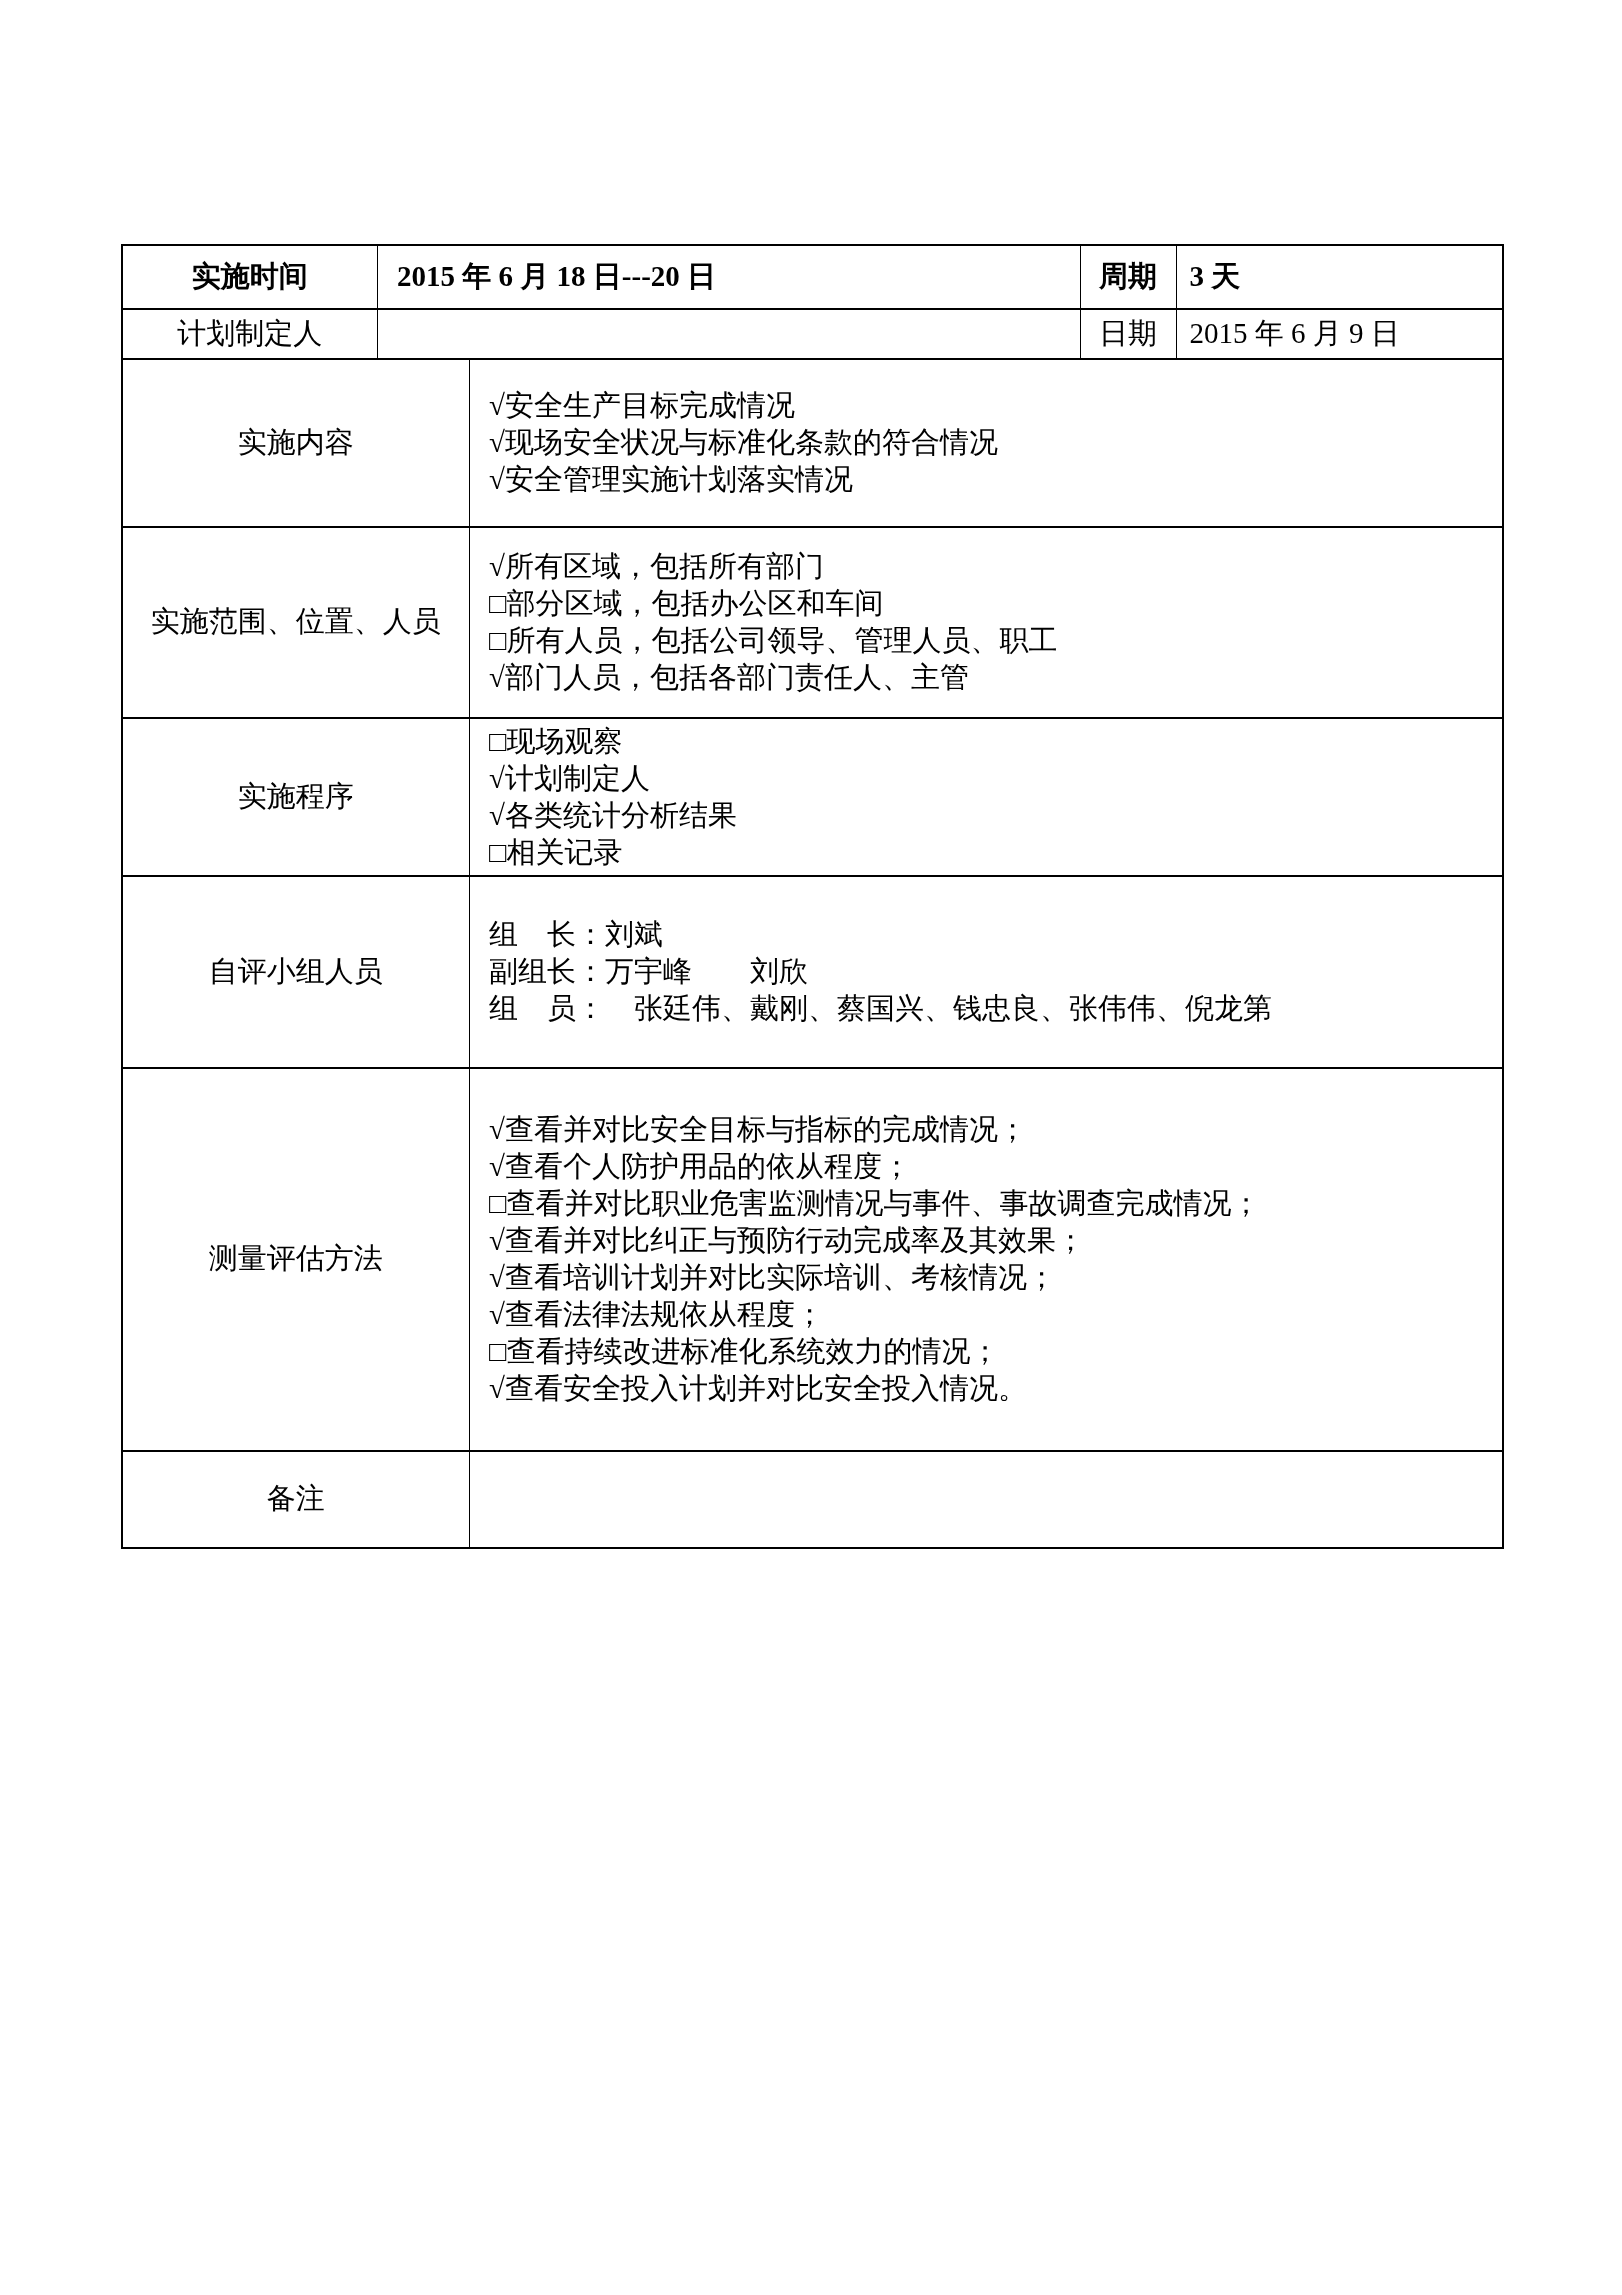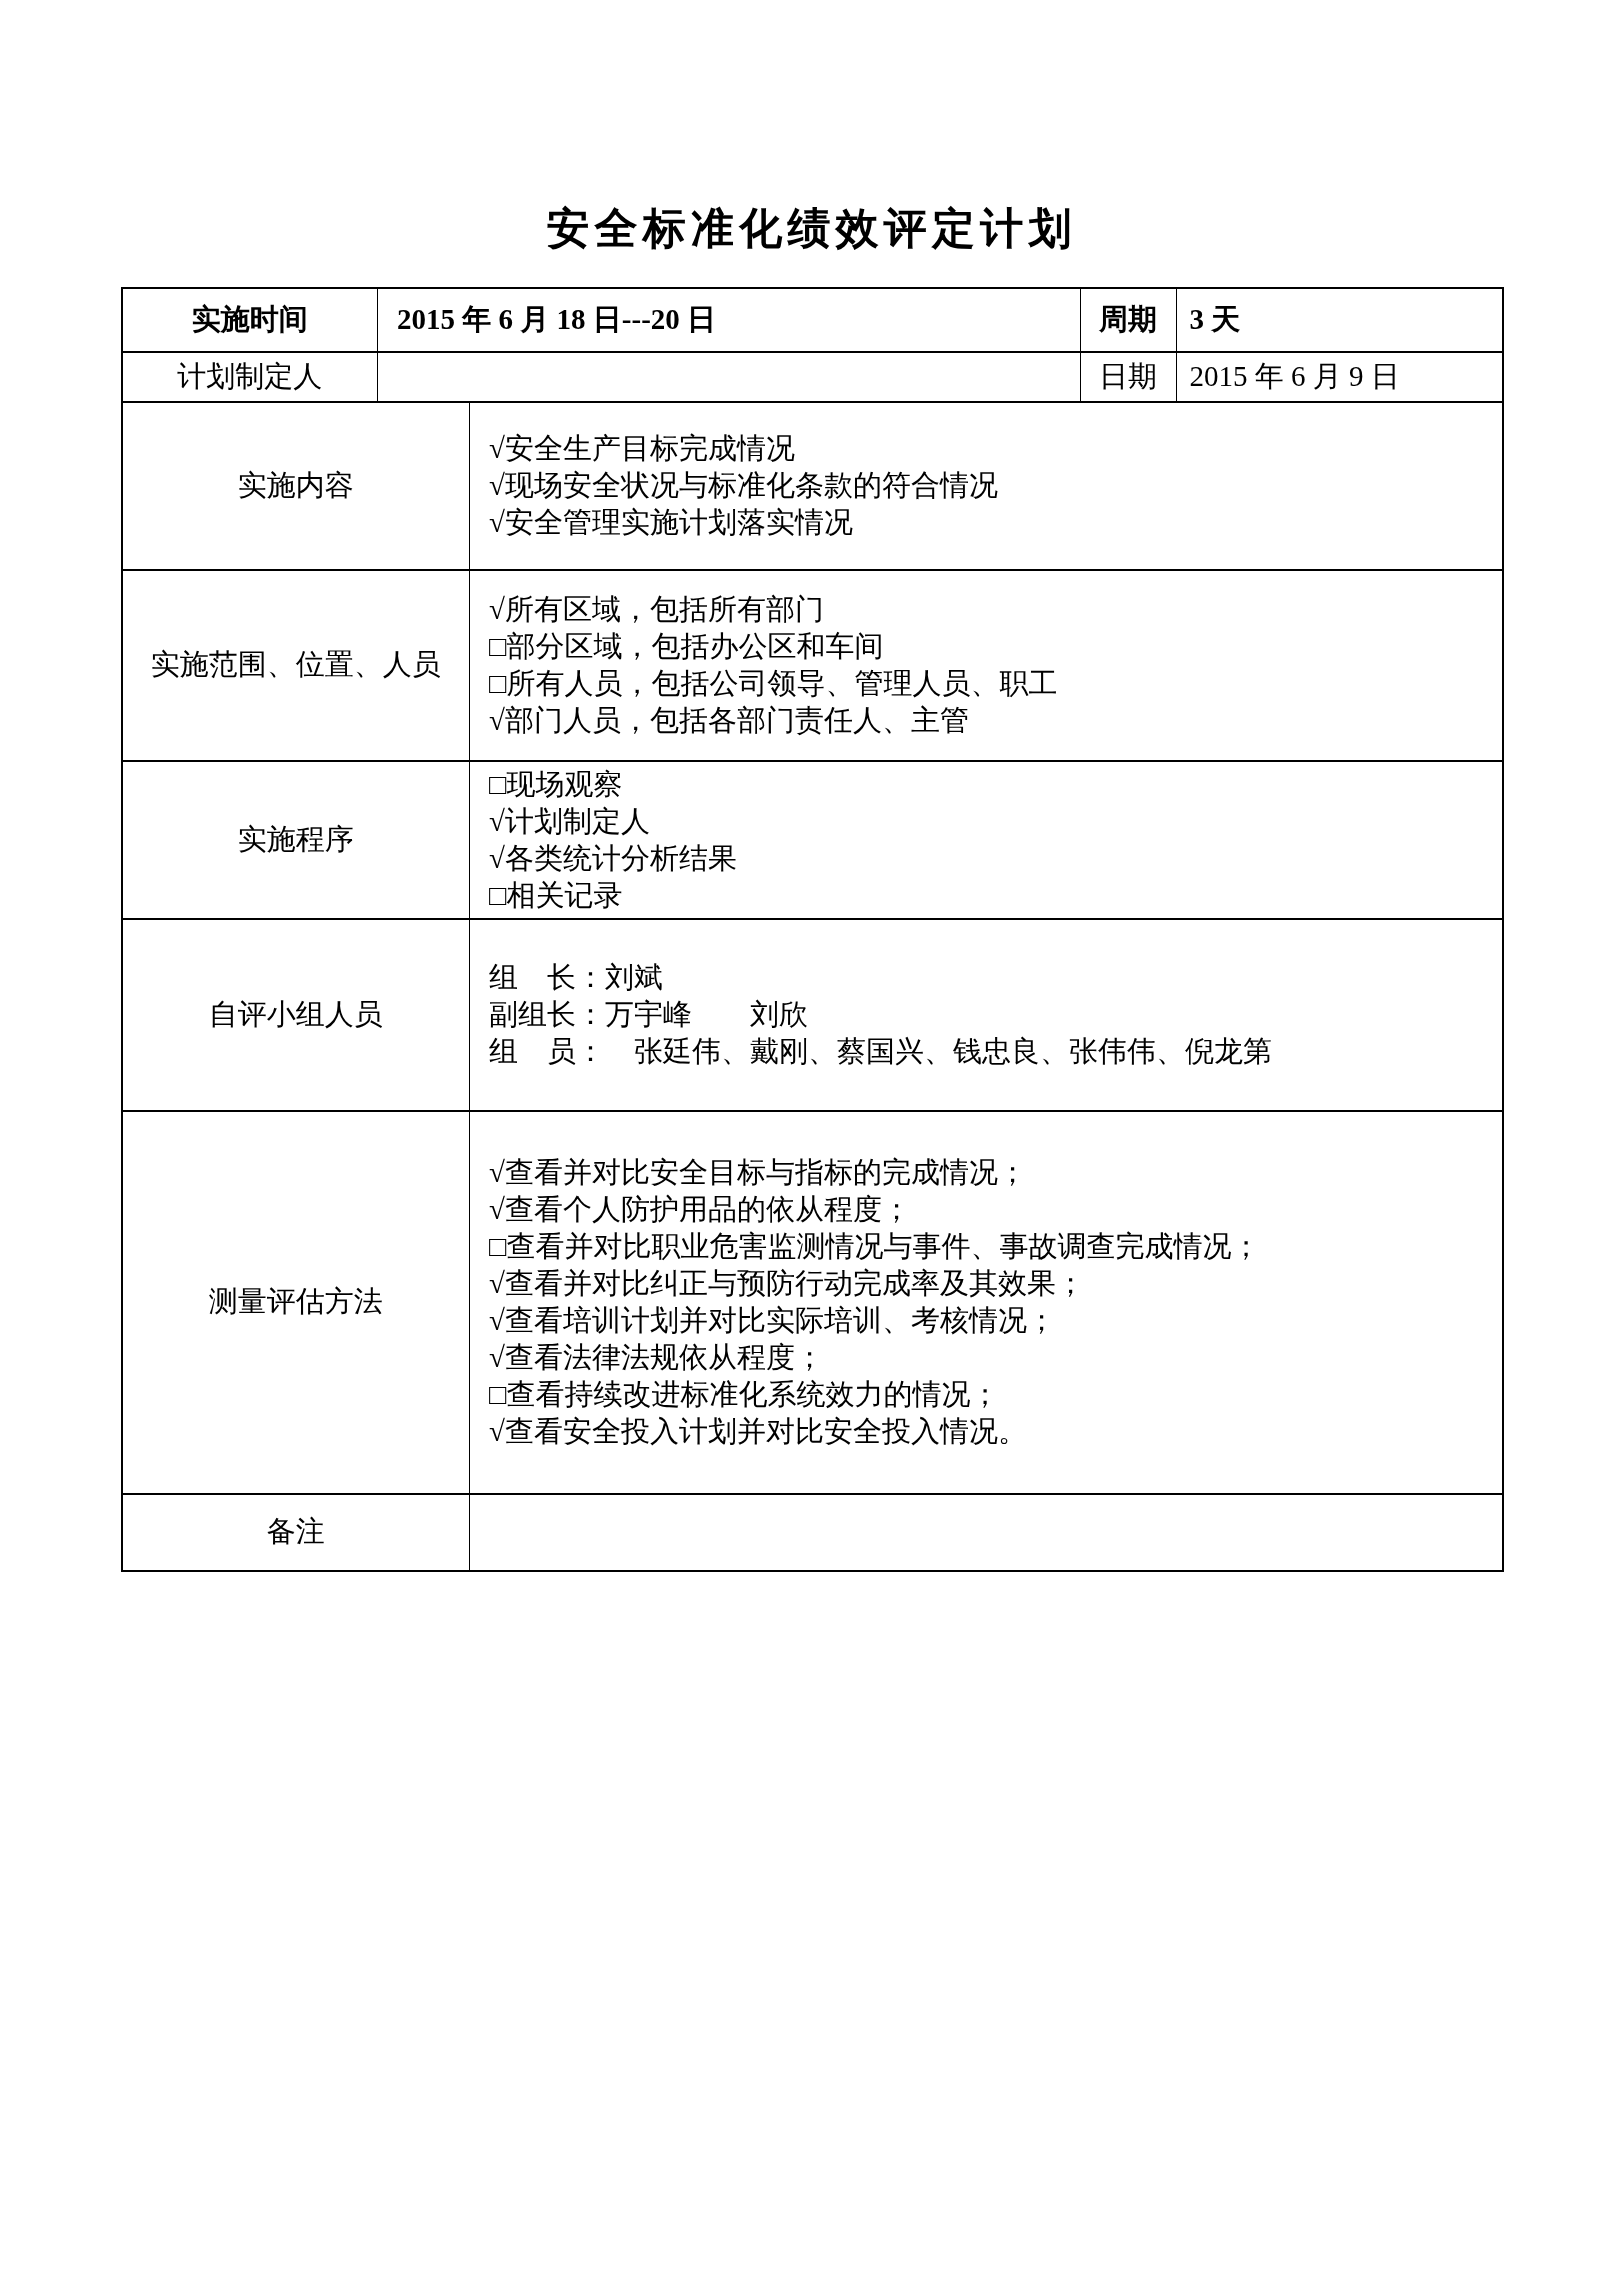--- a/index.html
+++ b/index.html
@@ -60,28 +60,27 @@
     white-space: nowrap;
   }
   tr.r1 { height: 64px; font-weight: bold; }
   tr.r2 { height: 47px; }
   tr.r3 { height: 168px; }
   tr.r4 { height: 191px; }
   tr.r5 { height: 73px; }
   tr.r6 { height: 153px; }
   tr.r7 { height: 192px; }
   tr.r8 { height: 383px; }
-  tr.r9 { height: 77px; }
+  tr.r9 { height: 97px; }
 </style>
 </head>
 <body>
 
 <div class="page">
 
-  <h1 class="doc-title">安全标准化绩效评定计划</h1>
 
   <table class="plan">
     <colgroup>
       <col style="width:255px">
       <col style="width:92px">
       <col style="width:611px">
       <col style="width:96px">
       <col style="width:327px">
     </colgroup>
 

